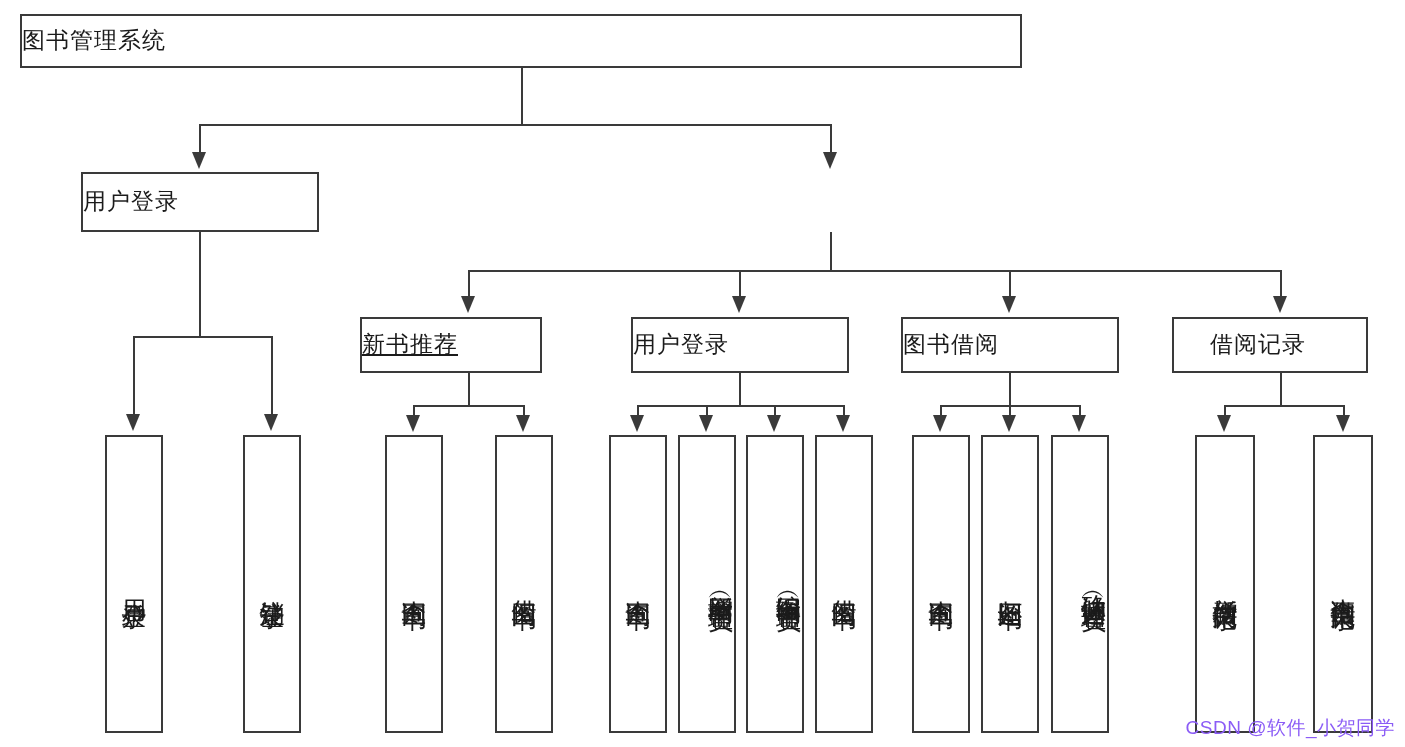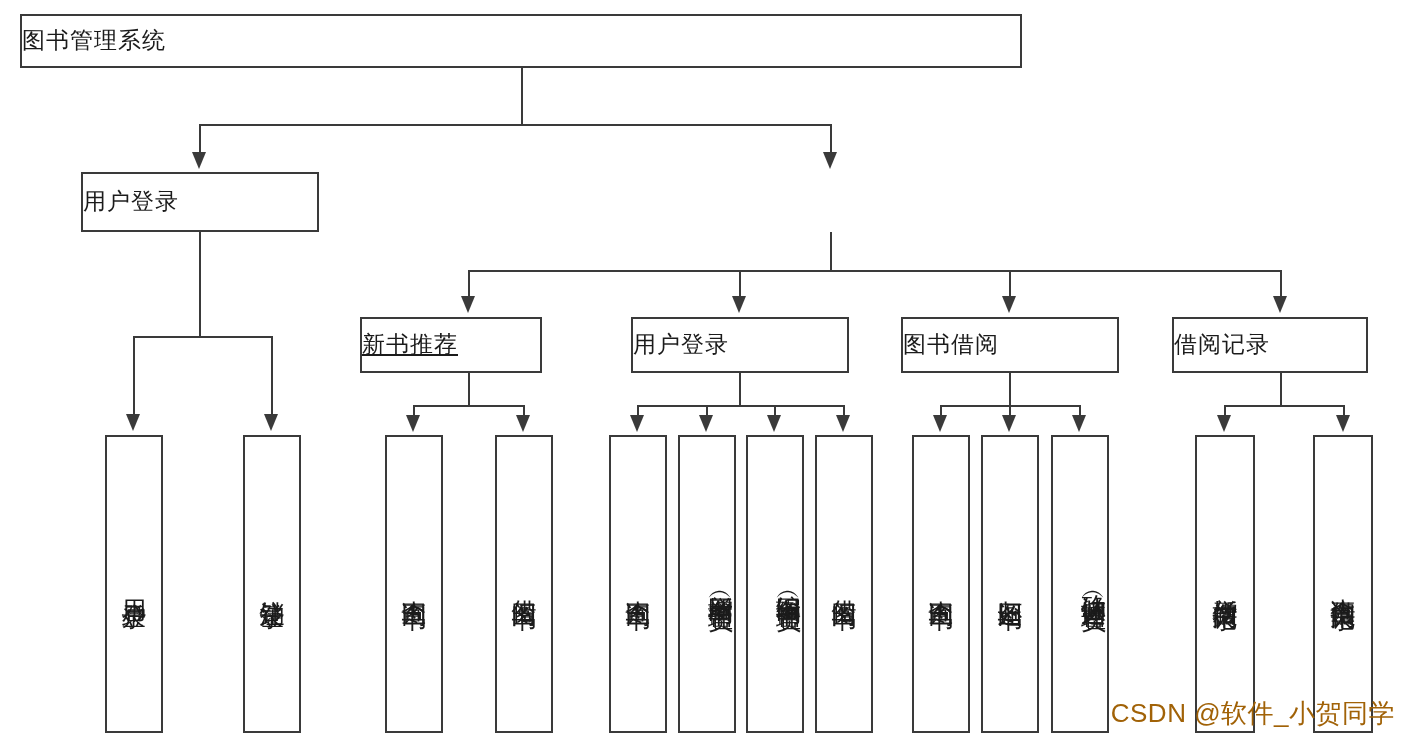--- a/index.html
+++ b/index.html
@@ -76,23 +76,23 @@
     height: 0;
     border-left: 7.5px solid transparent;
     border-right: 7.5px solid transparent;
     border-top: 17px solid #3a3a3a;
     z-index: 2;
   }
   
   #watermark {
     position: absolute;
     right: 10px;
-    bottom: 16px;
-    font-size: 26px;
-    color: #a16207;
+    bottom: 6px;
+    font-size: 19px;
+    color: #8b5cf6;
     letter-spacing: 0.5px;
     z-index: 5;
     white-space: nowrap;
   }
 </style>
 </head>
 <body>
 
 <div id="canvas">
 
@@ -132,21 +132,21 @@
 
   <div class="node horizontal" style="left:360px; top:317px; width:182px; height:56px;text-decoration:underline;">
     <span class="label">新书推荐</span>
   </div>
   <div class="node horizontal" style="left:631px; top:317px; width:218px; height:56px;">
     <span class="label">用户登录</span>
   </div>
   <div class="node horizontal" style="left:901px; top:317px; width:218px; height:56px;">
     <span class="label">图书借阅</span>
   </div>
-  <div class="node horizontal" style="left:1172px; top:317px; width:196px; height:56px;">
+  <div class="node horizontal" style="left:1172px; top:317px; width:196px; height:56px;padding-left:36px;">
     <span class="label">借阅记录</span>
   </div>
 
   <div class="vline" style="left:468px; top:373px; width:0; height:32px;"></div>
   <div class="hline" style="left:413px; top:405px; width:110px;"></div>
   <div class="vline" style="left:413px; top:405px; height:12px;"></div>
   <div class="arrow" style="left:406px; top:415px;"></div>
   <div class="vline" style="left:523px; top:405px; height:12px;"></div>
   <div class="arrow" style="left:516px; top:415px;"></div>
 

